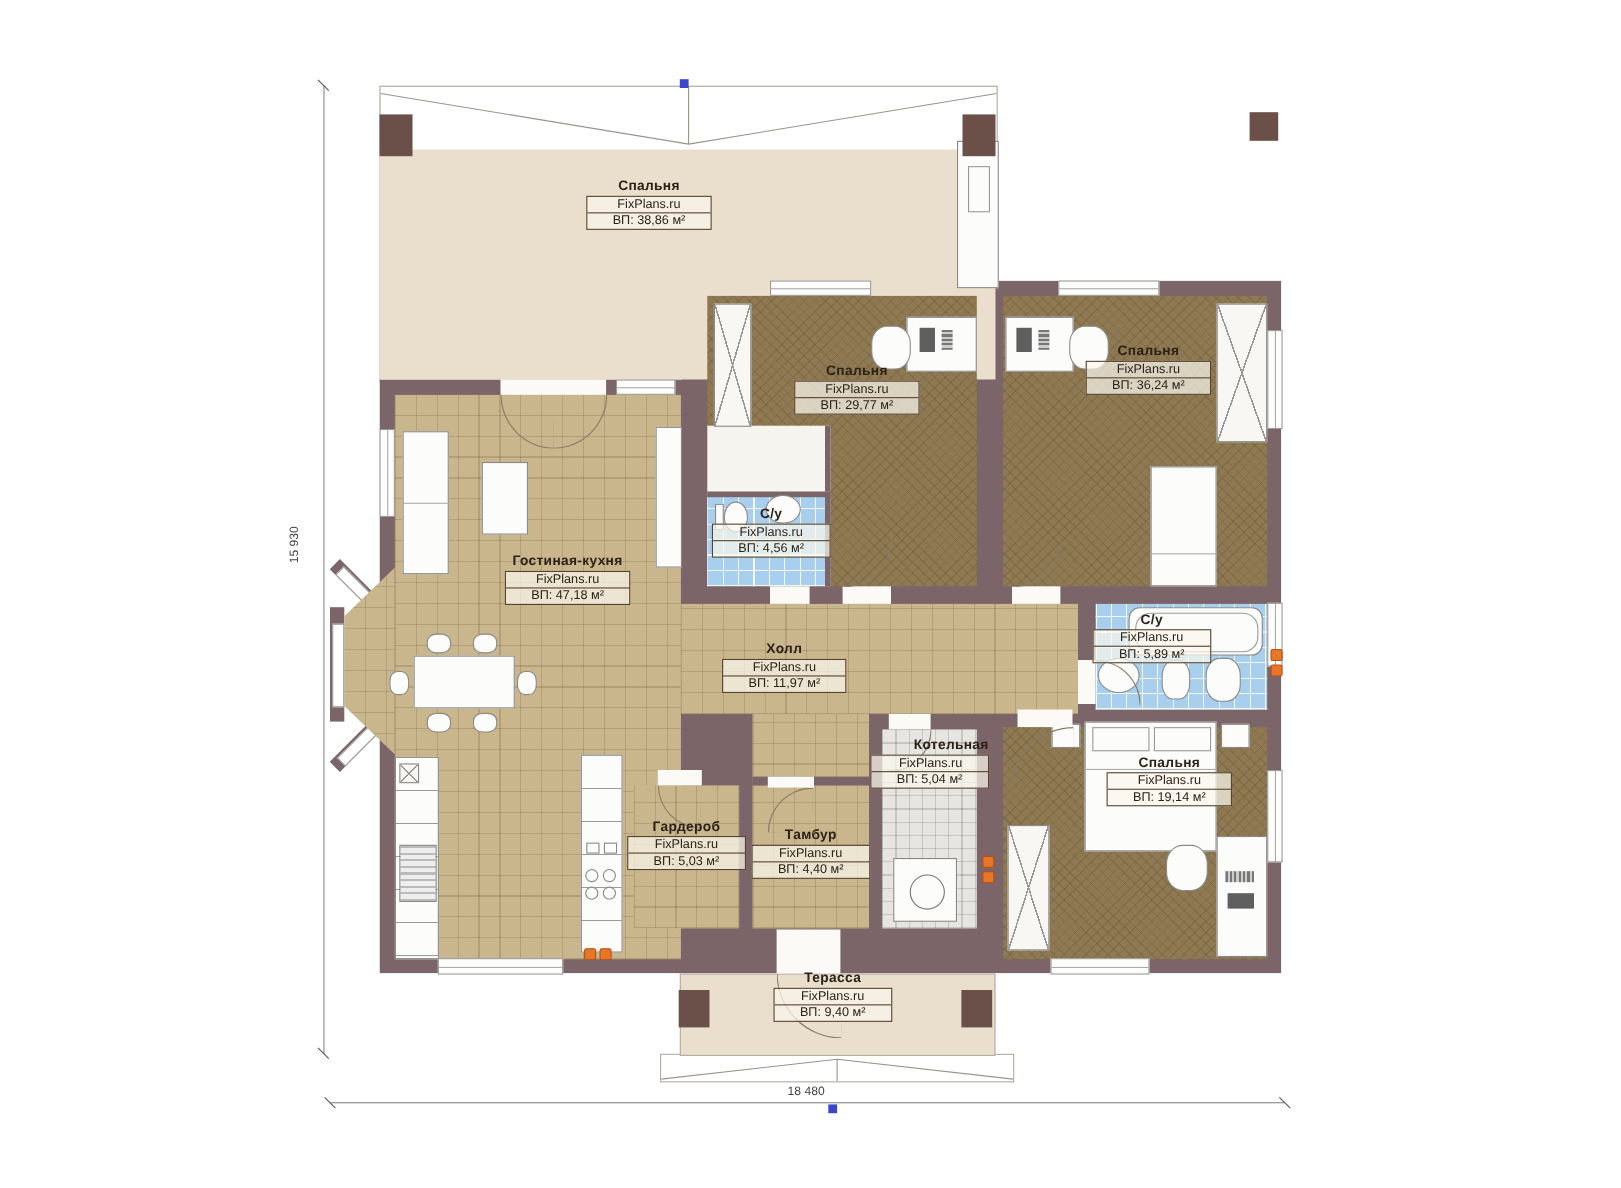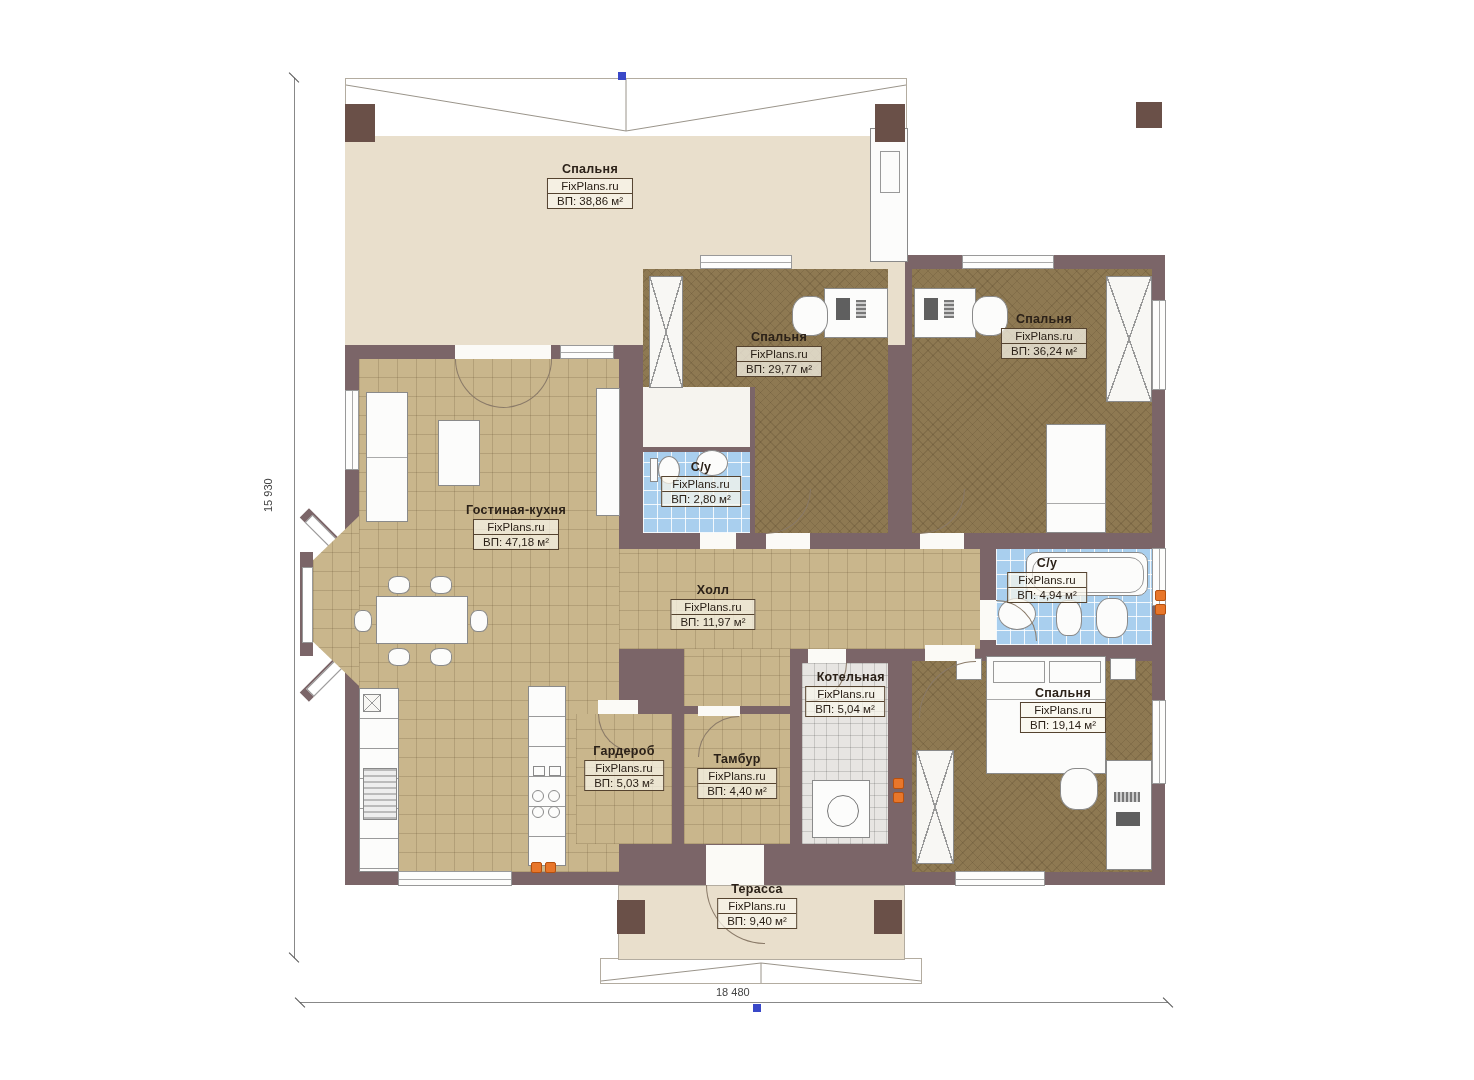--- a/index.html
+++ b/index.html
@@ -37,21 +37,21 @@
     linear-gradient(to top right, transparent calc(50% - 0.7px), #999 calc(50% - 0.7px), #999 calc(50% + 0.7px), transparent calc(50% + 0.7px)),
     linear-gradient(to bottom right, transparent calc(50% - 0.7px), #999 calc(50% - 0.7px), #999 calc(50% + 0.7px), transparent calc(50% + 0.7px));}
   .rows{background-image:repeating-linear-gradient(180deg, transparent 0 29px, #9a9a9a 29px 30px);}
   .dev{position:absolute;background:#5f5f5f;z-index:11;}
   .outlet{position:absolute;width:9px;height:9px;background:#e8762a;border:1px solid #b5500f;border-radius:2px;z-index:14;}
   .marker{position:absolute;width:8px;height:8px;background:#3948c8;z-index:14;}
   
   .rlabel{position:absolute;z-index:50;transform:translateX(-50%);text-align:center;color:#2b2118;white-space:nowrap;}
   .rname{font-size:12.5px;font-weight:bold;margin-bottom:2px;letter-spacing:.3px;}
   .rbox{display:inline-block;border:1px solid #55432f;background:rgba(250,246,236,.72);}
-  .rbox .row{font-size:11.5px;padding:1px 9px;}
+  .rbox .row{font-size:11.5px;padding:1px 23px;}
   .rbox .row.brand{border-bottom:1px solid #55432f;}
   
   .dimline{position:absolute;background:#888;z-index:3;}
   .tick{position:absolute;width:14px;height:1px;background:#555;transform:rotate(45deg);z-index:3;}
   .dimtext{position:absolute;font-size:11px;color:#444;z-index:3;}
   .roofband{position:absolute;background:#fff;border:1px solid #b3aca0;z-index:2;}
   .outline{position:absolute;border:1px solid #b3aca0;z-index:1;}
 </style>
 </head>
 <body>
@@ -251,35 +251,35 @@
     <div class="rname">Спальня</div>
     <div class="rbox">
       <div class="row brand">FixPlans.ru</div>
       <div class="row">ВП: 36,24 м²</div>
     </div>
   </div>
   <div class="rlabel" style="left:701px;top:460px;">
     <div class="rname">С/у</div>
     <div class="rbox">
       <div class="row brand">FixPlans.ru</div>
-      <div class="row">ВП: 2,80 м²</div>
+      <div class="row">ВП: 4,56 м²</div>
     </div>
   </div>
   <div class="rlabel" style="left:713px;top:583px;">
     <div class="rname">Холл</div>
     <div class="rbox">
       <div class="row brand">FixPlans.ru</div>
       <div class="row">ВП: 11,97 м²</div>
     </div>
   </div>
   <div class="rlabel" style="left:1047px;top:556px;">
     <div class="rname">С/у</div>
     <div class="rbox">
       <div class="row brand">FixPlans.ru</div>
-      <div class="row">ВП: 4,94 м²</div>
+      <div class="row">ВП: 5,89 м²</div>
     </div>
   </div>
   <div class="rlabel" style="left:845px;top:670px;text-align:right;">
     <div class="rname">Котельная</div>
     <div class="rbox">
       <div class="row brand">FixPlans.ru</div>
       <div class="row">ВП: 5,04 м²</div>
     </div>
   </div>
   <div class="rlabel" style="left:624px;top:744px;">

